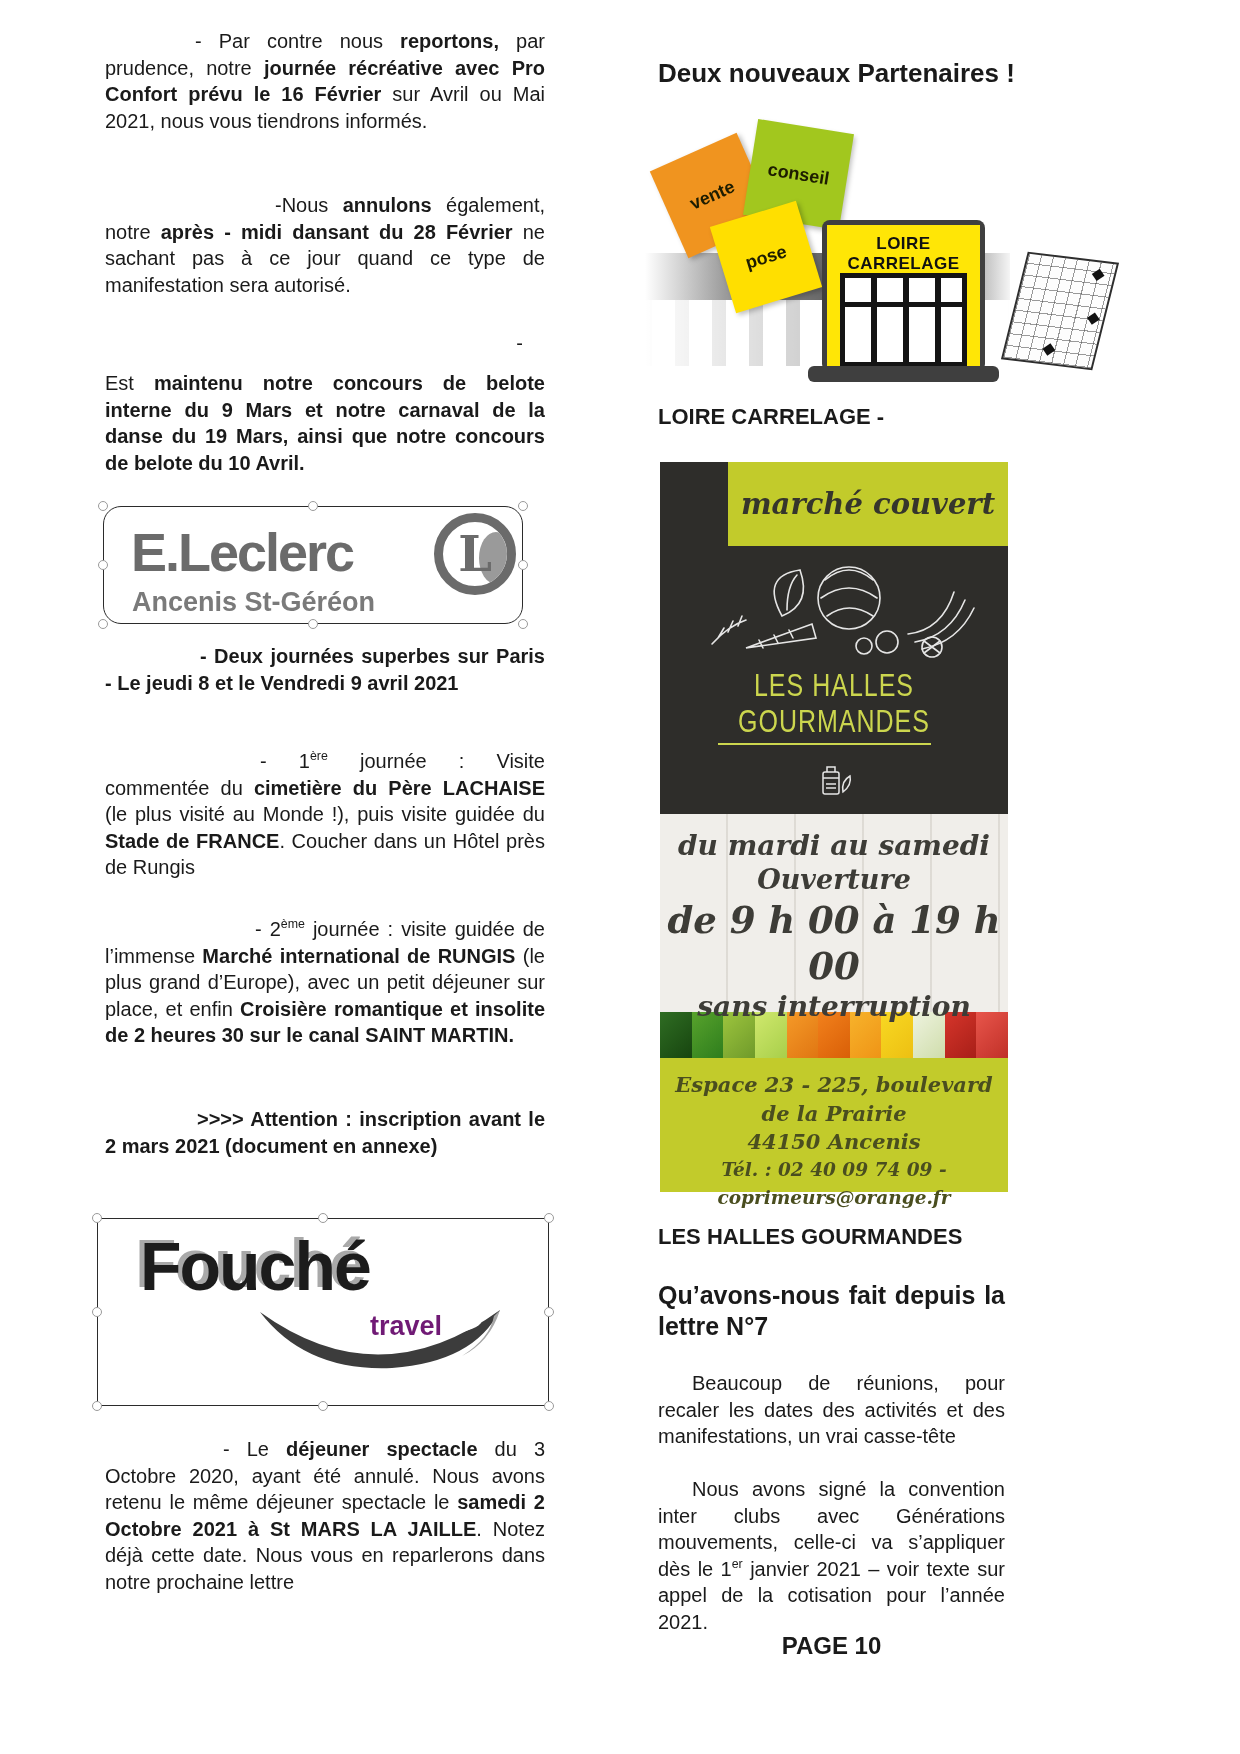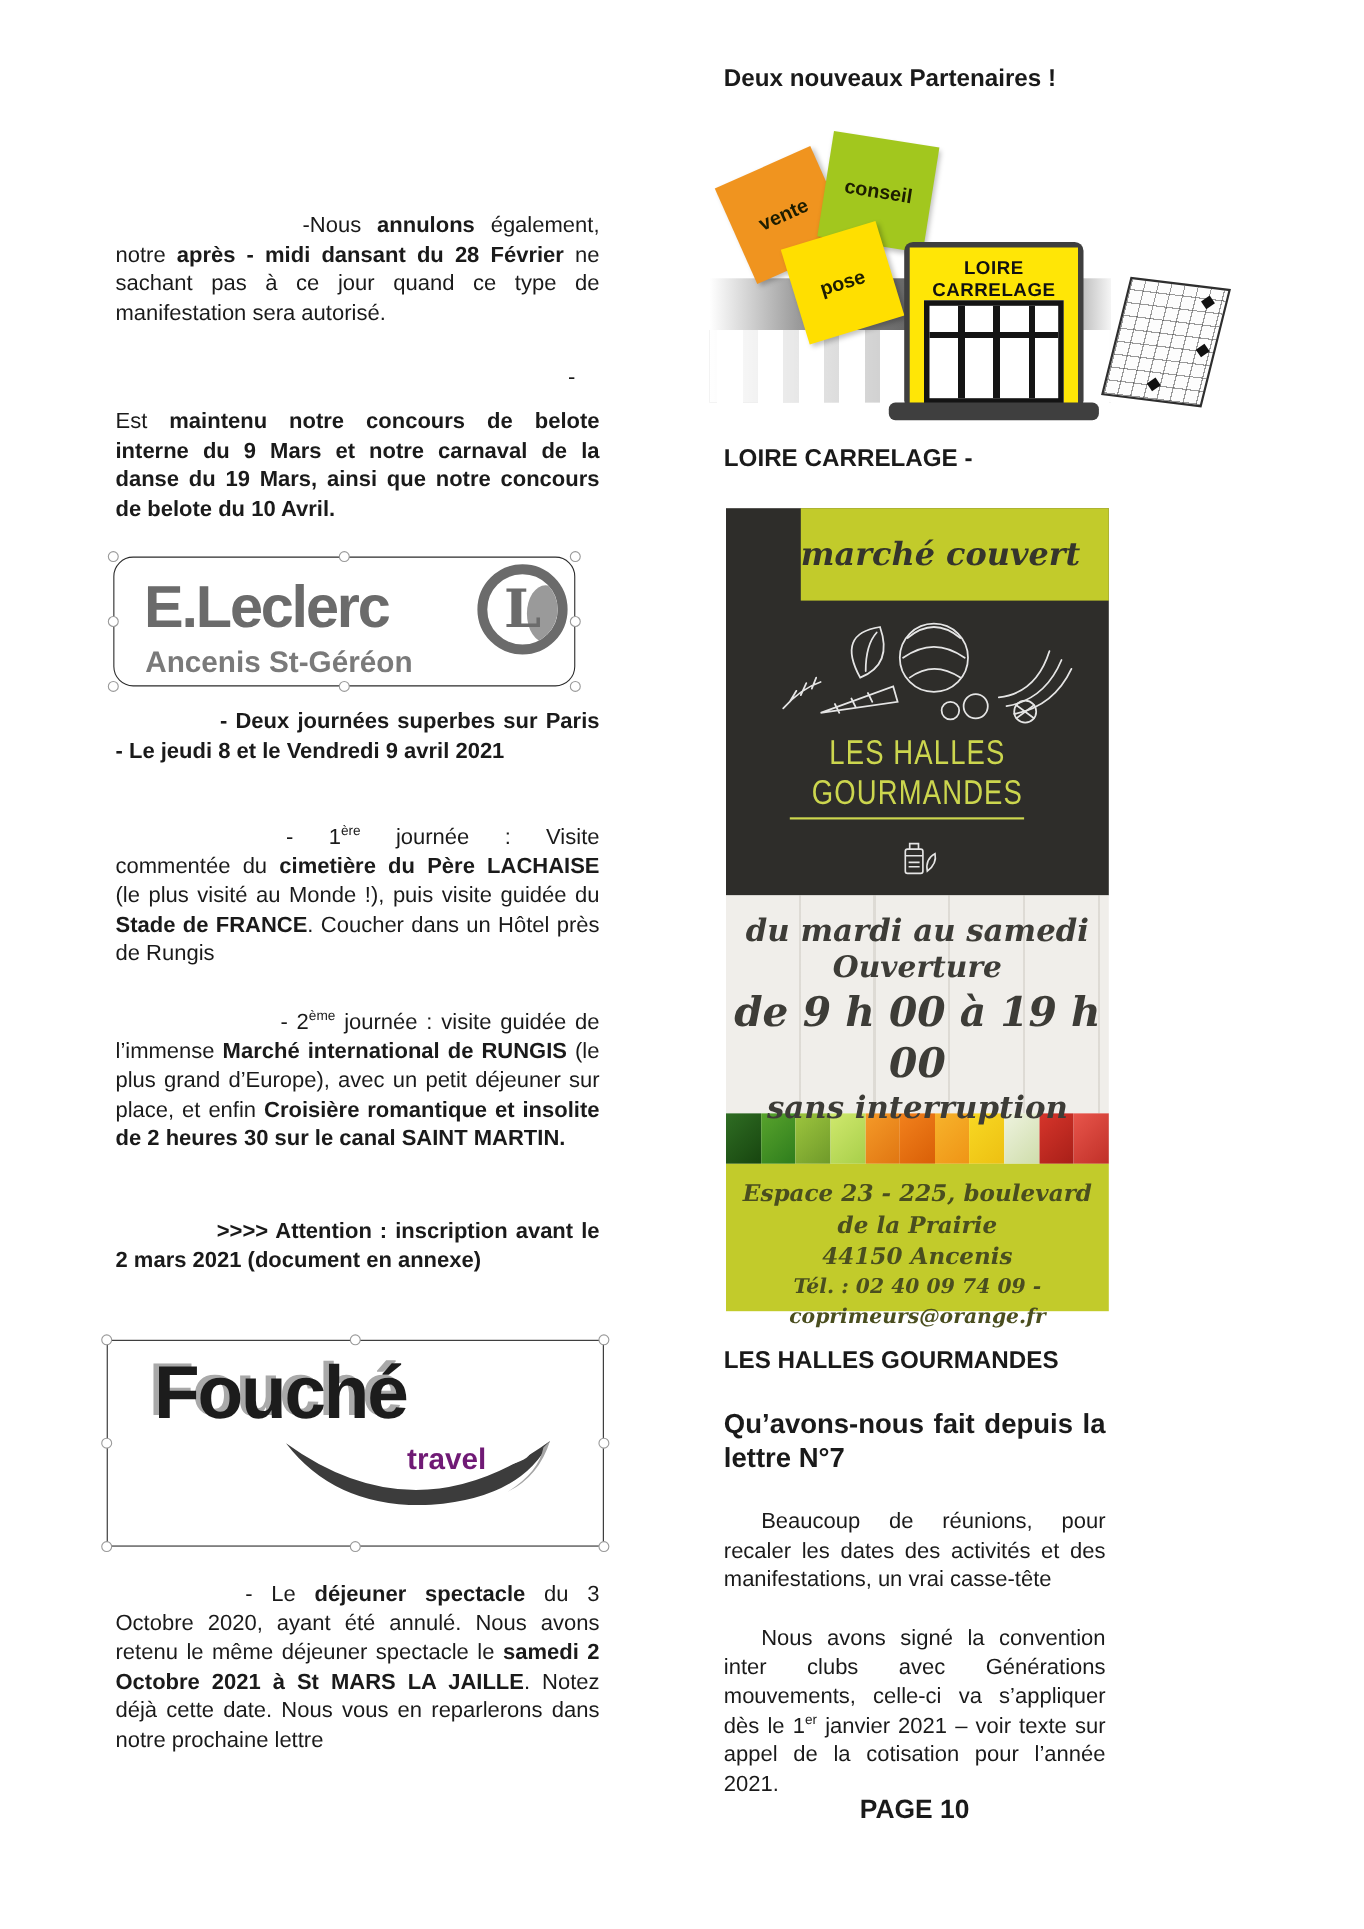--- a/index.html
+++ b/index.html
@@ -57,21 +57,21 @@
   .tiles{position:absolute;left:424px;top:148px;width:92px;height:110px;border:2px solid #2e2e2e;
         background:
           repeating-linear-gradient(90deg,rgba(70,70,70,.55) 0 1px,transparent 1px 12px),
           repeating-linear-gradient(0deg,rgba(70,70,70,.55) 0 1px,transparent 1px 12px),#fdfdfd;
         transform:rotate(7deg) skewX(-7deg);}
   .dia{position:absolute;width:9px;height:9px;background:#111;transform:rotate(45deg);}
   
   .ad{width:348px;height:730px;}
   .ad .chalkp{position:relative;width:100%;height:352px;background:var(--chalk);}
   .ad .tagbox{position:absolute;left:68px;top:0;width:280px;height:84px;background:var(--lime);
-        display:flex;align-items:center;}
+        display:flex;align-items:center;justify-content:center;}
   .script{font-family:"DejaVu Serif",serif;font-style:italic;font-weight:bold;}
   .ad .tagbox span{font-size:29px;color:#35352c;}
   .ad .veg{position:absolute;left:24px;top:86px;}
   .ad .htitle{position:absolute;left:0;top:212px;width:100%;text-align:center;color:var(--lime-text);
         font-size:25px;letter-spacing:1px;transform:scaleY(1.25);}
   .ad .hline{position:absolute;left:58px;top:281px;width:213px;height:2px;background:var(--lime-text);}
   .ad .glyph{position:absolute;left:155px;top:296px;}
   .ad .wood{position:relative;width:100%;height:198px;background:#f0eeea;
         background-image:repeating-linear-gradient(90deg,transparent 0 66px,rgba(90,80,60,.12) 66px 68px);
         text-align:center;color:#3d3c37;padding-top:14px;}
@@ -85,20 +85,21 @@
         color:#4a4e1f;padding-top:12px;}
   .ad .footer .a1{font-size:21px;line-height:29px;}
   .ad .footer .a2{font-size:21px;line-height:28px;}
   .ad .footer .a3{font-size:18.5px;line-height:28px;}
 </style>
 </head>
 <body>
 
 <div class="page">
 
+  <p class="blk body" style="left:105px;top:28px;width:440px;text-indent:90px;"><span>- Par contre nous </span><span style="font-weight: bold;">reportons,</span><span> par prudence, notre </span><span style="font-weight: bold;">journée récréative avec Pro Confort prévu le 16 Février</span><span> sur Avril ou Mai 2021, nous vous tiendrons informés.</span></p>
 
   <p class="blk body" style="left:105px;top:192px;width:440px;text-indent:170px;"><span>-Nous </span><span style="font-weight: bold;">annulons</span><span> également, notre </span><span style="font-weight: bold;">après - midi dansant du 28 Février</span><span> ne sachant pas à ce jour quand ce type de manifestation sera autorisé.</span></p>
 
   <p class="blk body" style="left:105px;top:330px;width:440px;text-align:right;padding-right:22px;">-</p>
 
   <p class="blk body" style="left:105px;top:370px;width:440px;"><span>Est </span><span style="font-weight: bold;">maintenu notre concours de belote interne du 9 Mars et notre carnaval de la danse du 19 Mars, ainsi que notre concours de belote du 10 Avril.</span></p>
 
   <div class="blk picframe" style="left:103px;top:506px;width:420px;height:118px;border-radius:18px;">
     <span class="lec-brand">E.Leclerc</span>
     <span class="lec-city">Ancenis St-Géréon</span>
@@ -138,21 +139,21 @@
     <span class="h tr"></span>
     <span class="h ml"></span>
     <span class="h mr"></span>
     <span class="h bl"></span>
     <span class="h bc"></span>
     <span class="h br"></span>
   </div>
 
   <p class="blk body" style="left:105px;top:1436px;width:440px;text-indent:118px;"><span>- Le </span><span style="font-weight: bold;">déjeuner spectacle</span><span> du 3 Octobre 2020, ayant été annulé.  Nous avons retenu le même déjeuner spectacle le </span><span style="font-weight: bold;">samedi 2 Octobre 2021 à St MARS LA JAILLE</span><span>. Notez déjà cette date. Nous vous en reparlerons dans notre prochaine lettre</span></p>
 
-  <p class="blk caption" style="left:658px;top:58px;font-size:22px;">Deux nouveaux Partenaires !</p>
+  <p class="blk caption" style="left:658px;top:58px;font-size:26px;">Deux nouveaux Partenaires !</p>
 
   <div class="blk" style="left:590px;top:108px;width:530px;height:290px;">
     <div class="band"></div>
     <div class="pillars">
         <div class="fade"></div>
       </div>
     <div class="sq" style="left:75px;top:40px;width:95px;height:95px;background:var(--loire-orange);transform:rotate(-24deg);">
       <span>vente</span>
     </div>
     <div class="sq" style="left:160px;top:18px;width:97px;height:97px;background:var(--loire-green);transform:rotate(9deg);">

